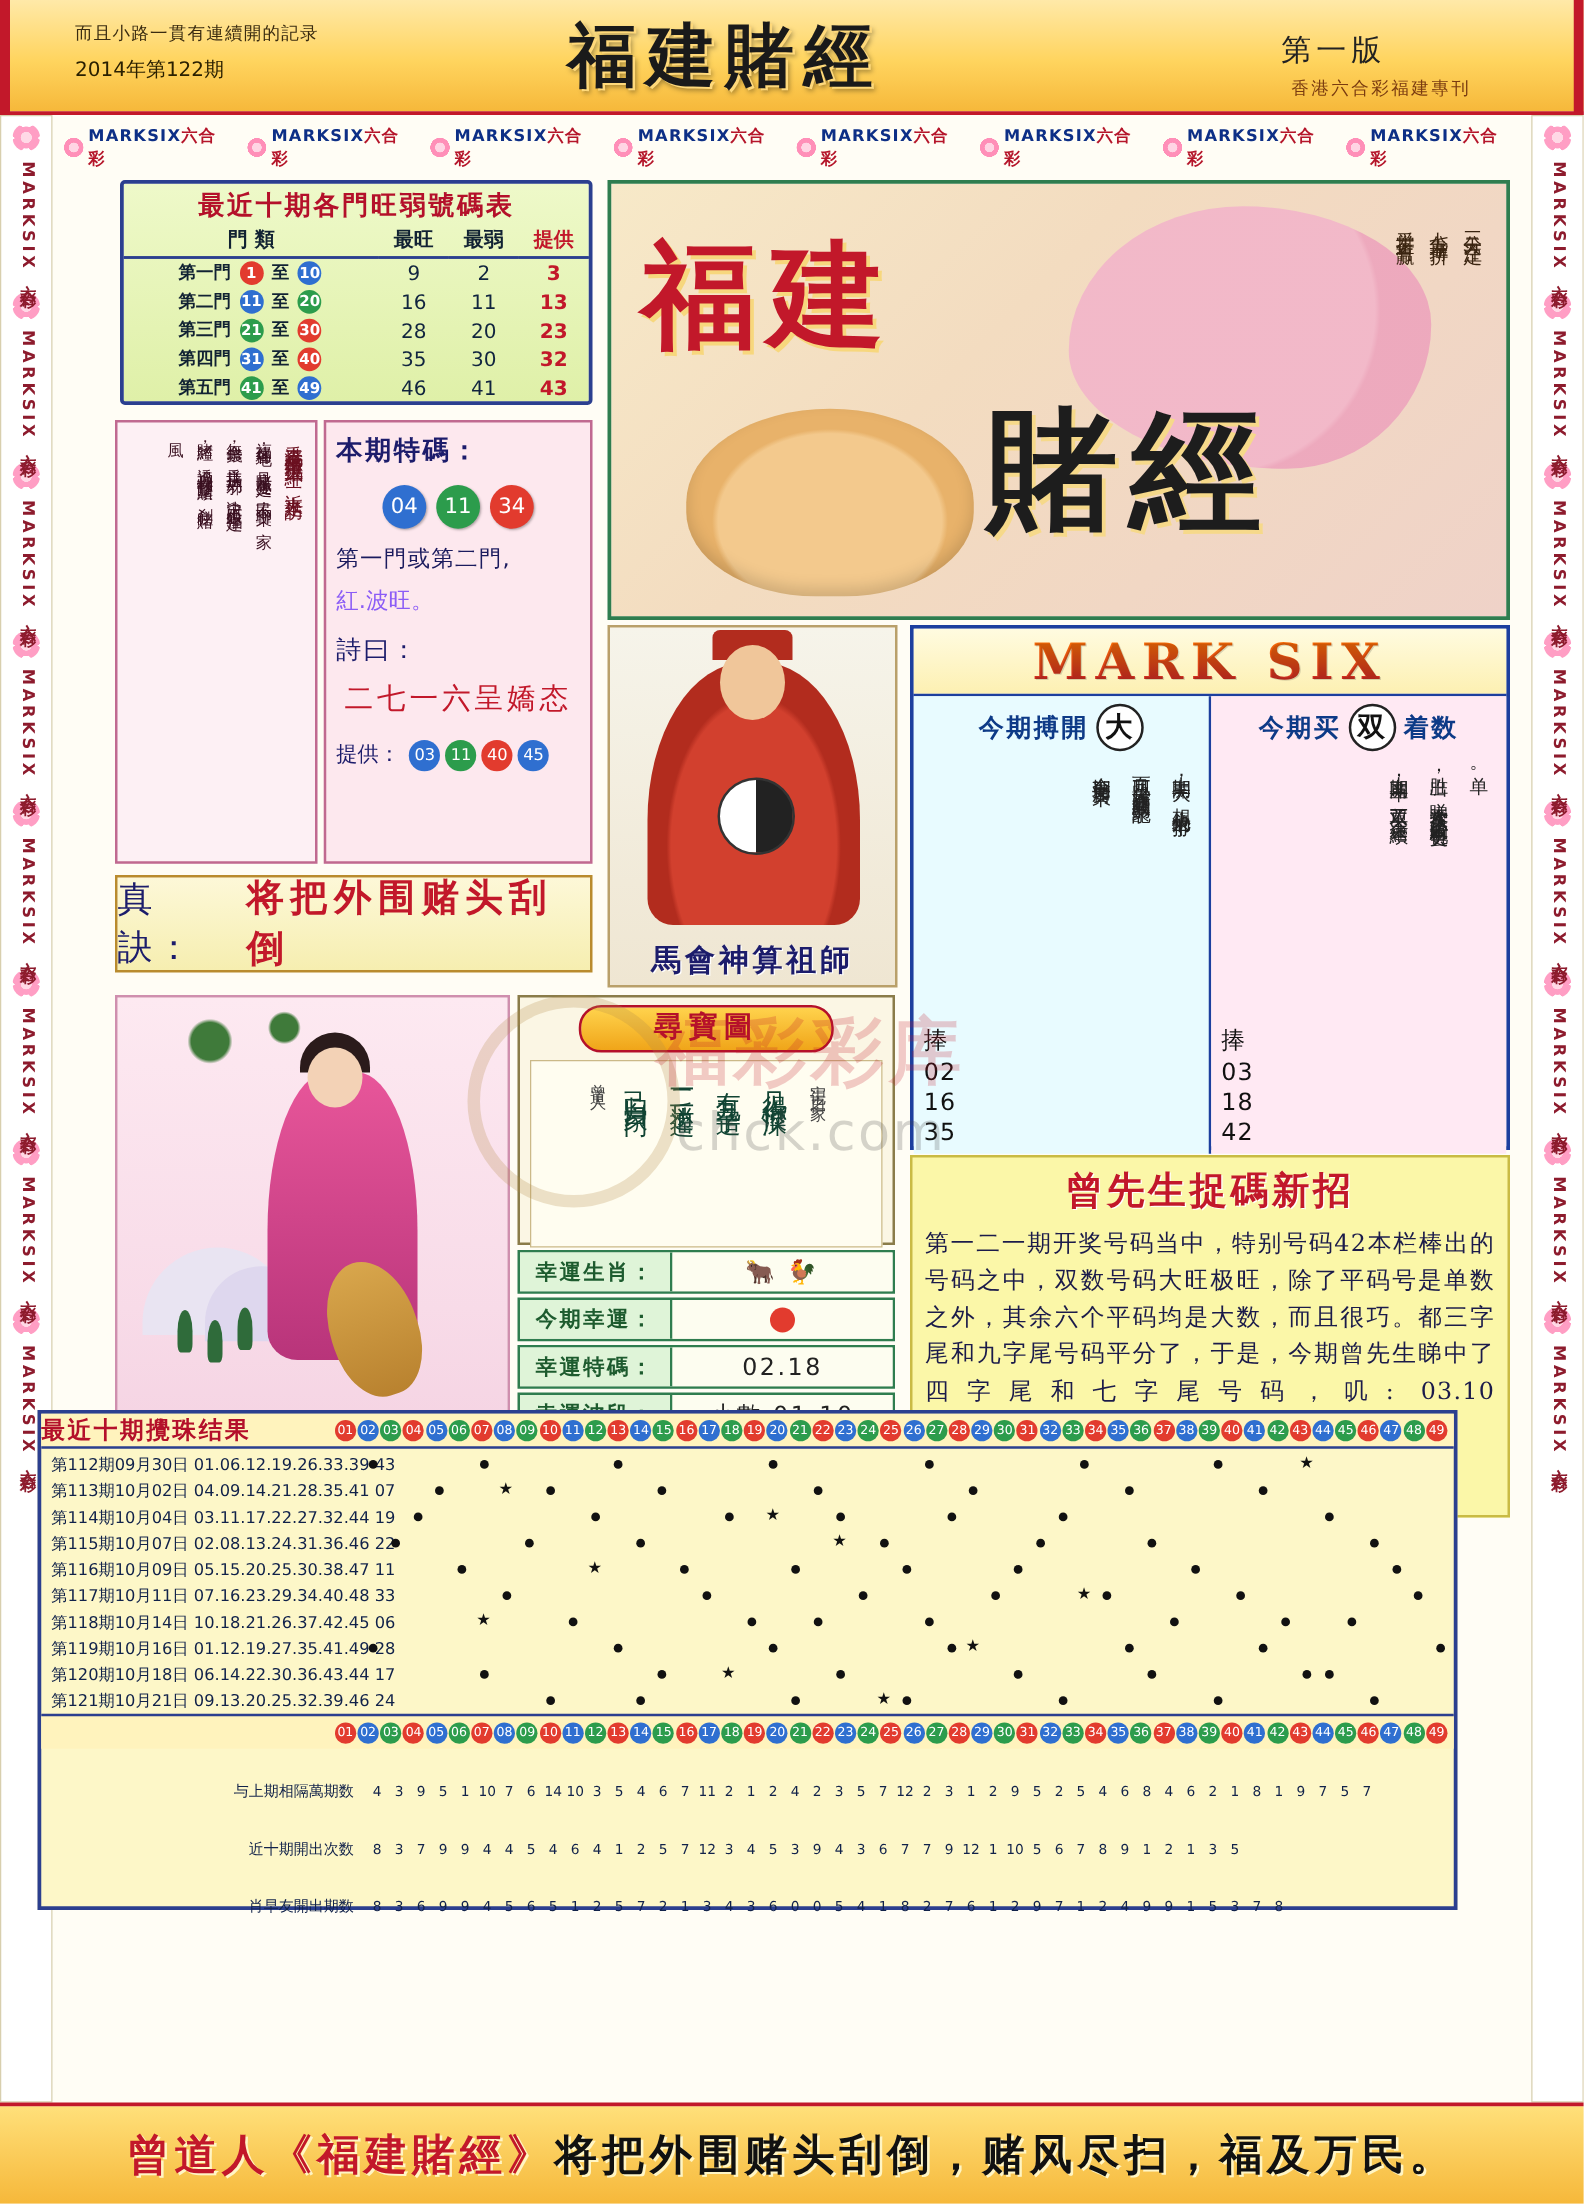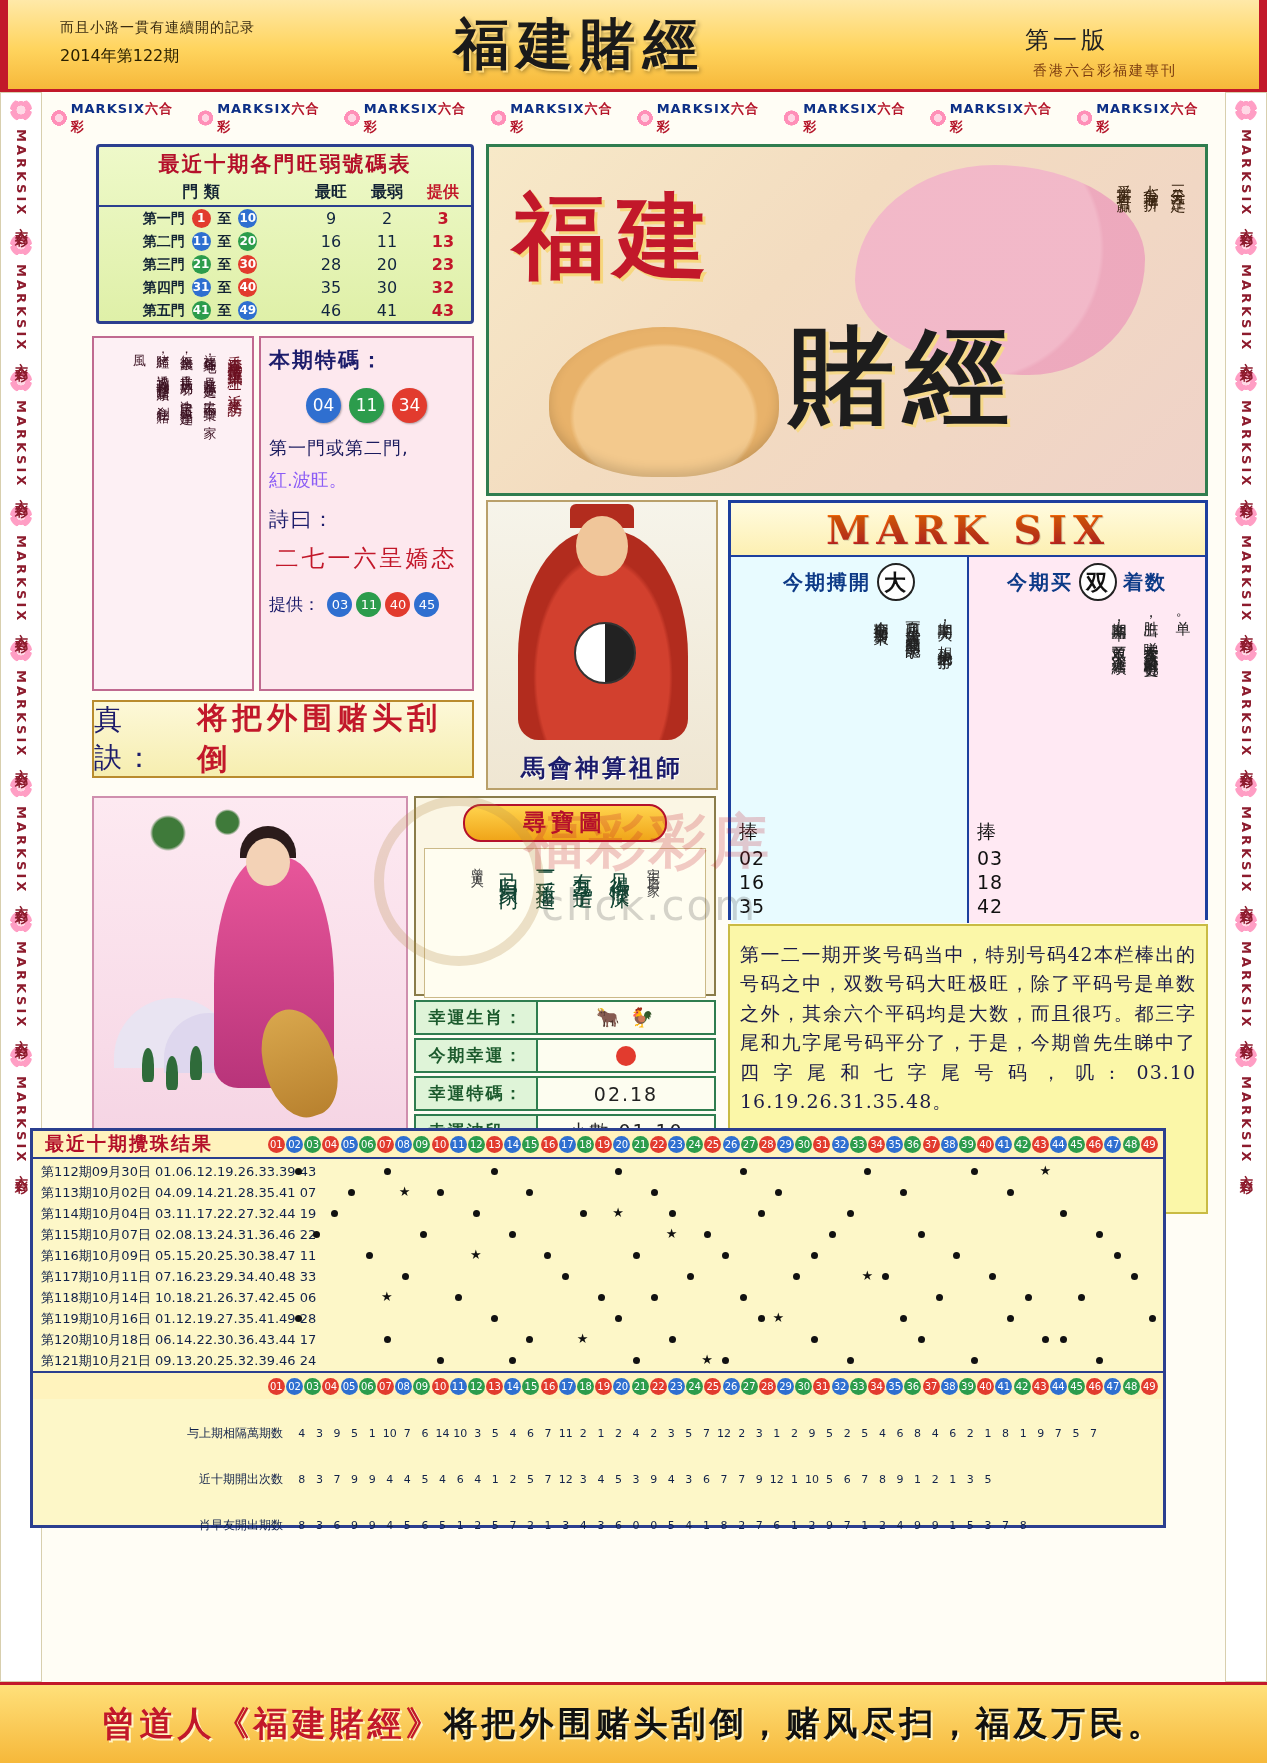--- a/index.html
+++ b/index.html
@@ -235,21 +235,21 @@
      background:radial-gradient(circle at 20% 30%,#3f7a3a 0 10%,transparent 12%),
                 radial-gradient(circle at 55% 18%,#3f7a3a 0 9%,transparent 11%),
                 radial-gradient(circle at 80% 40%,#3f7a3a 0 8%,transparent 10%);}
 
   
   .box-results{
     position:absolute;left:30px;top:1128px;width:1136px;height:400px;
     background:#fdf7c8;border:3px solid #2b3f8f;box-sizing:border-box;
   }
   .res-head{display:flex;align-items:center;height:26px;background:#fff3bd;border-bottom:2px solid #2b3f8f;}
-  .res-head .lab{width:250px;font-size:19px;font-weight:bold;color:#b4102a;padding-left:12px;letter-spacing:2px;
+  .res-head .lab{width:250px;font-size:19px;font-weight:bold;color:#b4102a;padding-left:0;letter-spacing:2px;
      font-family:"DejaVu Serif","Liberation Serif",serif;}
   .num-strip{flex:1;display:flex;align-items:center;gap:0px;padding-right:4px;}
   .num-strip i{display:inline-block;width:17px;height:17px;line-height:17px;border-radius:50%;
      font-style:normal;font-size:10px;color:#fff;text-align:center;margin-right:1.2px;}
   .res-rows{padding:2px 0 0 0;}
   .res-row{display:flex;align-items:center;height:21px;}
   .res-row .d{width:250px;font-size:13px;color:#11224a;padding-left:8px;white-space:nowrap;}
   .dotline{flex:1;position:relative;height:21px;}
   .dot{position:absolute;width:7px;height:7px;border-radius:50%;background:#111;top:7px;}
   .star{position:absolute;top:3px;font-size:13px;color:#111;line-height:1;}
@@ -549,20 +549,21 @@
       <div class="lk-row">
         <div class="lk-l">幸運波段：</div>
         <div class="lk-r">小數 01-10</div>
       </div>
       <div class="lk-sub">
         <div class="t">大數 30-40</div>
       </div>
     </div>
 
     <div class="box-zeng">
+      <div class="zeng-title">曾先生捉碼新招</div>
       <div class="zeng-body">第一二一期开奖号码当中，特别号码42本栏棒出的号码之中，双数号码大旺极旺，除了平码号是单数之外，其余六个平码均是大数，而且很巧。都三字尾和九字尾号码平分了，于是，今期曾先生睇中了四字尾和七字尾号码，叽: 03.10 16.19.26.31.35.48。</div>
     </div>
 
     <div class="wm-ring"></div>
     <div class="wm">
       <div class="t1">福彩彩库</div>
       <div class="t2">chck.com</div>
     </div>
 
   </div>

